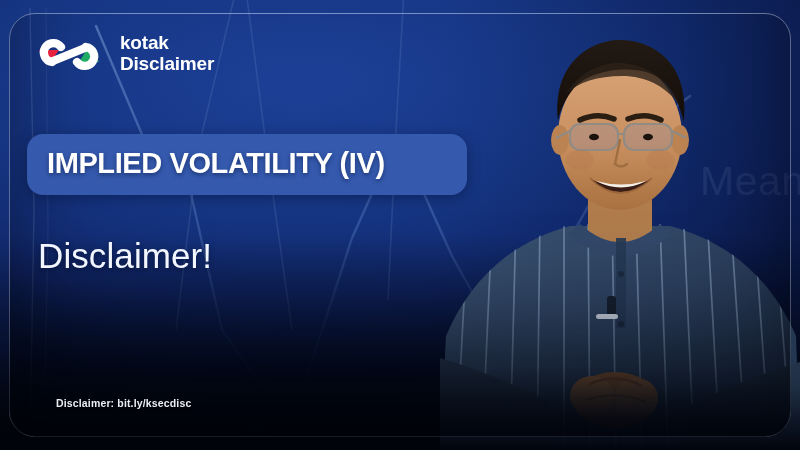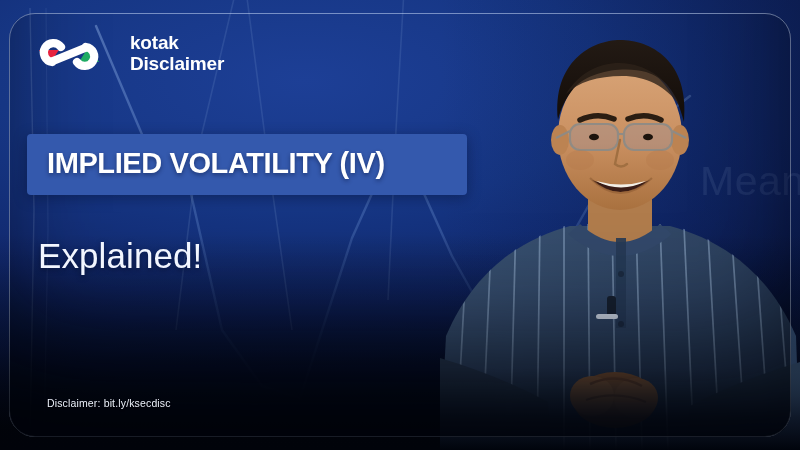--- a/index.html
+++ b/index.html
@@ -66,41 +66,41 @@
     position:absolute;
     left:440px;top:28px;
     width:360px;height:422px;
     overflow:hidden;
   }
   .presenter svg{display:block;}
 
   
   .logo{
     position:absolute;left:36px;top:33px;
-    display:flex;align-items:center;gap:28px;
+    display:flex;align-items:center;gap:18px;
     z-index:6;
   }
   .logo-mark{width:66px;height:40px;flex:none;}
   .logo-text{
     color:#ffffff;
     font-weight:700;
     line-height:1.08;
     letter-spacing:-.2px;
   }
   .logo-l1{font-size:19px;display:block;}
   .logo-l2{font-size:19px;display:block;}
 
   
   .title-panel{
     position:absolute;
     left:27px;top:134px;
     width:440px;
     padding:13px 18px 15px 20px;
     background:#3459ad;
-    border-radius:4px;
+    border-radius:16px;
     box-shadow:0 3px 14px rgba(3,10,34,.38);
     z-index:6;
   }
   .title-text{
     margin:0;
     color:#ffffff;
     font-size:29px;
     font-weight:700;
     line-height:1.14;
     letter-spacing:-.4px;
@@ -115,24 +115,24 @@
     color:#f2f6ff;
     font-size:35px;
     font-weight:400;
     letter-spacing:.1px;
     z-index:6;
     text-shadow:0 2px 5px rgba(2,8,28,.5);
   }
 
   .disclaimer{
     position:absolute;
-    left:47px;top:397px;
+    left:56px;top:397px;
     color:#e9eef8;
     font-size:10.5px;
-    font-weight:400;
+    font-weight:700;
     letter-spacing:.15px;
     z-index:6;
     text-shadow:0 1px 2px rgba(0,0,0,.8);
   }
 </style>
 </head>
 <body>
 
 <div id="stage">
 
@@ -313,17 +313,17 @@
       <span class="logo-l2">Disclaimer</span>
     </span>
   </div>
 
   <div class="title-panel">
     <h1 class="title-text">
       <span class="ln">IMPLIED VOLATILITY (IV)</span>
     </h1>
   </div>
 
-  <p class="subtitle">Explained!</p>
+  <p class="subtitle">Disclaimer!</p>
 
   <div class="disclaimer">Disclaimer: bit.ly/ksecdisc</div>
 
 </div>
 
 </body></html>

